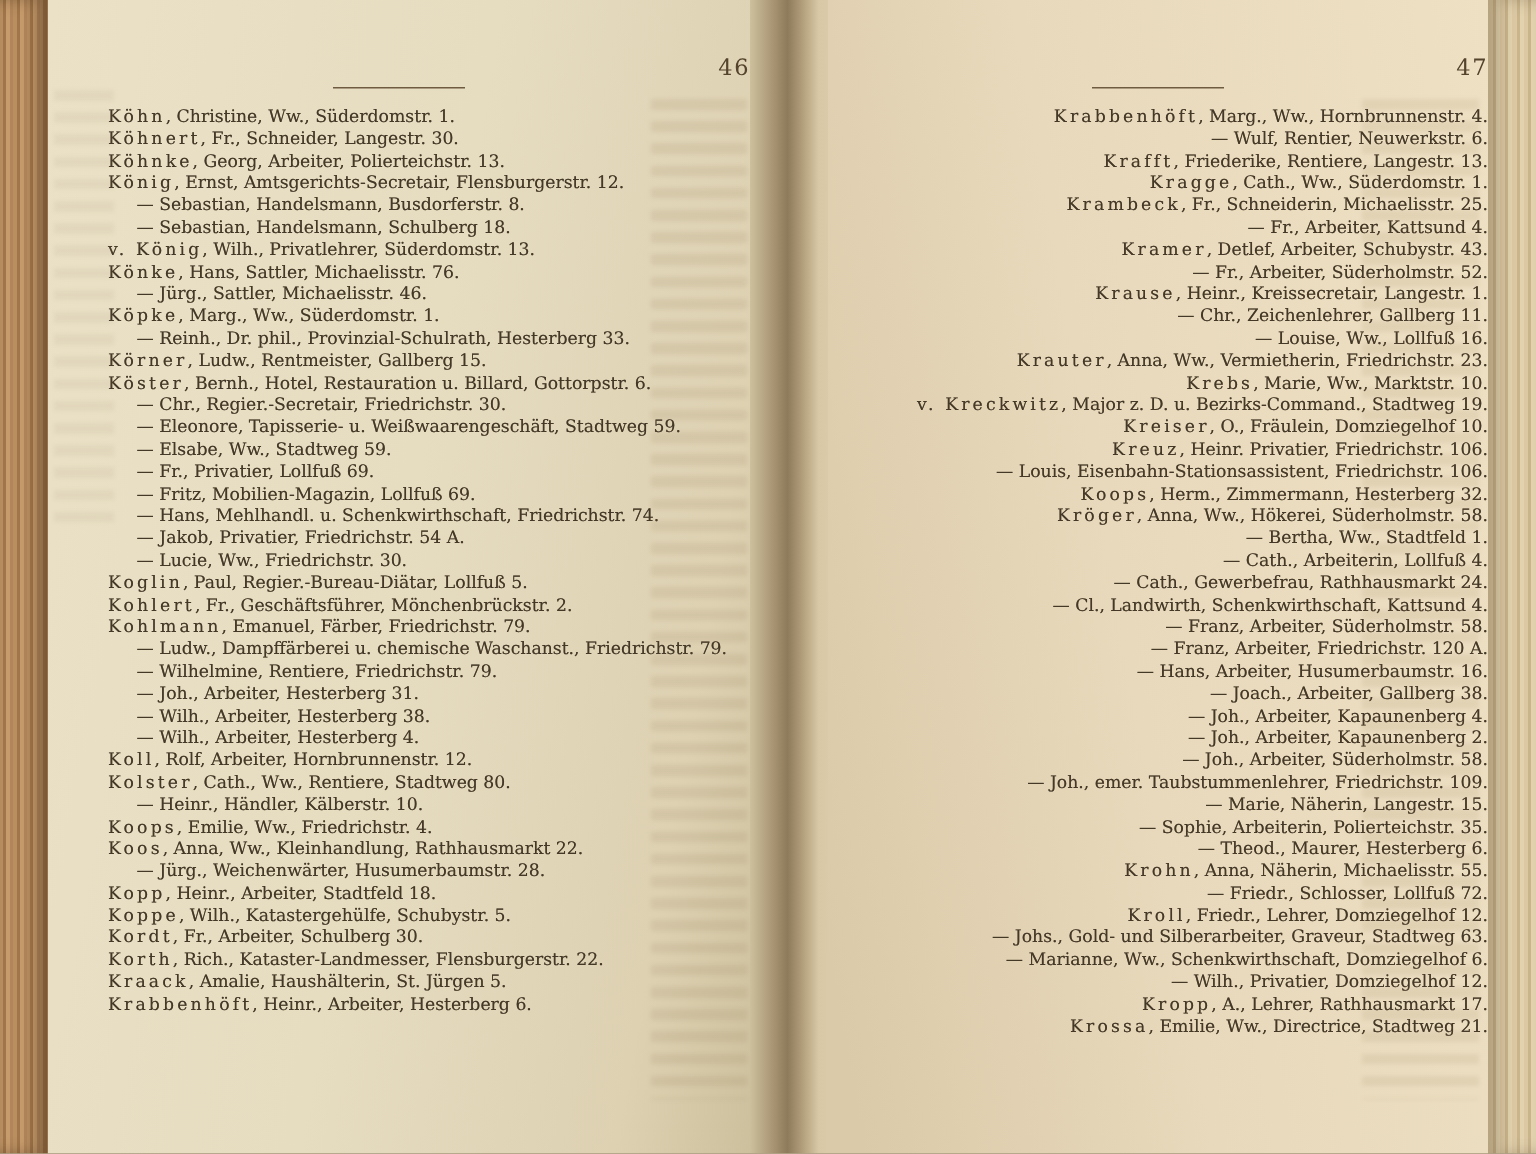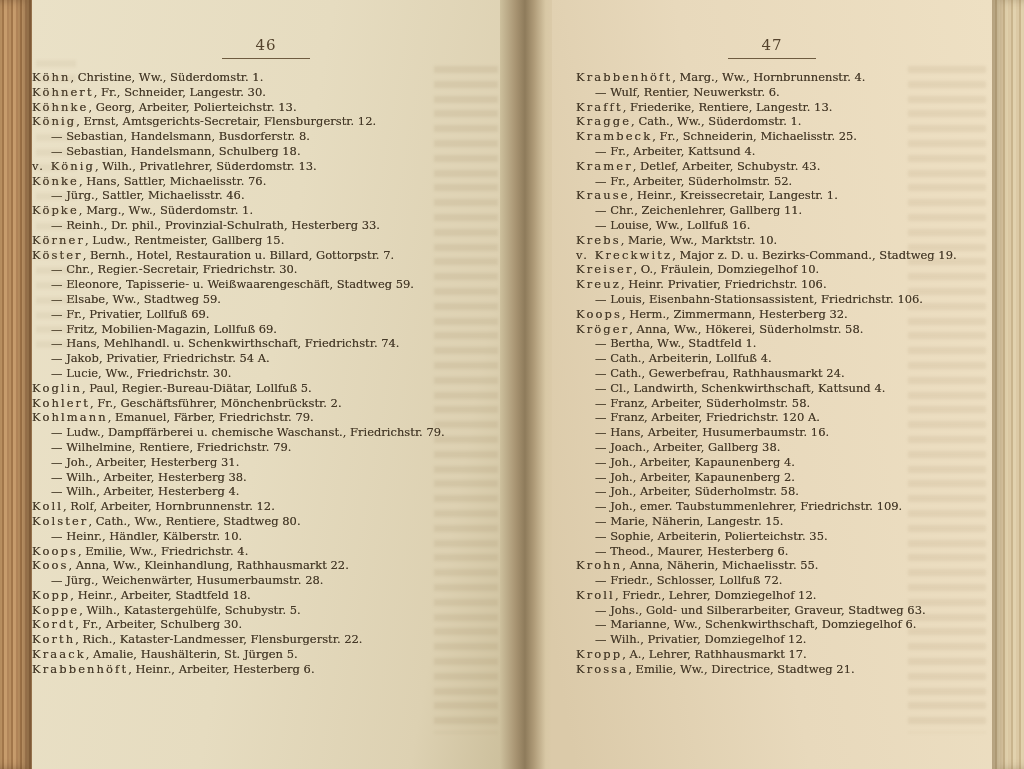--- a/index.html
+++ b/index.html
@@ -37,28 +37,28 @@
   
   .ghost {
     position:absolute; top:66px; bottom:36px; pointer-events:none;
     opacity:.5; filter:blur(1.4px);
     background:
       repeating-linear-gradient(to bottom, rgba(148,123,86,.28) 0 7px, rgba(148,123,86,0) 7px 14.8px);
   }
   .ghost.gl { right:2px; width:64px; }
   .ghost.gr { right:6px; width:78px; opacity:.42; }
   .ghost.gtl { left:4px; width:40px; top:60px; bottom:420px; opacity:.3; }
-  .pagehead { margin-top:36px; text-align:center; color:#54432d; font-size:15px; letter-spacing:1px; }
+  .pagehead { margin-top:36px; text-align:right; color:#54432d; font-size:15px; letter-spacing:1px; }
   .pagerule { width:88px; height:1px; background:#6e5b40; margin:4px auto 0; }
   .entries {
     margin-top:11px; white-space:nowrap;
     color:#43372585; color:#443827; font-size:11.5px; line-height:14.8px;
   }
-  .page-left  .entries { }
-  .page-right .entries { padding-left:24px; }
+  .page-left  .entries { padding-left:40px; }
+  .page-right .entries { padding-left:24px;text-align:right; }
   .entry { height:14.8px; text-shadow:0 0 .4px rgba(68,56,39,.6); }
   .entry .head { letter-spacing:2.1px; }
   .entry.cont { padding-left:19px; }
 </style>
 </head>
 <body>
 
 <div class="book">
 
   <div class="edge-left"></div>
@@ -73,21 +73,21 @@
         <div class="entry"><span class="head">Köhnke</span><span>, Georg, Arbeiter, Polierteichstr. 13.</span></div>
         <div class="entry"><span class="head">König</span><span>, Ernst, Amtsgerichts-Secretair, Flensburgerstr. 12.</span></div>
         <div class="entry cont"><span class="head"></span><span>— Sebastian, Handelsmann, Busdorferstr. 8.</span></div>
         <div class="entry cont"><span class="head"></span><span>— Sebastian, Handelsmann, Schulberg 18.</span></div>
         <div class="entry"><span class="head">v. König</span><span>, Wilh., Privatlehrer, Süderdomstr. 13.</span></div>
         <div class="entry"><span class="head">Könke</span><span>, Hans, Sattler, Michaelisstr. 76.</span></div>
         <div class="entry cont"><span class="head"></span><span>— Jürg., Sattler, Michaelisstr. 46.</span></div>
         <div class="entry"><span class="head">Köpke</span><span>, Marg., Ww., Süderdomstr. 1.</span></div>
         <div class="entry cont"><span class="head"></span><span>— Reinh., Dr. phil., Provinzial-Schulrath, Hesterberg 33.</span></div>
         <div class="entry"><span class="head">Körner</span><span>, Ludw., Rentmeister, Gallberg 15.</span></div>
-        <div class="entry"><span class="head">Köster</span><span>, Bernh., Hotel, Restauration u. Billard, Gottorpstr. 7.</span></div>
+        <div class="entry"><span class="head">Köster</span><span>, Bernh., Hotel, Restauration u. Billard, Gottorpstr. 6.</span></div>
         <div class="entry cont"><span class="head"></span><span>— Chr., Regier.-Secretair, Friedrichstr. 30.</span></div>
         <div class="entry cont"><span class="head"></span><span>— Eleonore, Tapisserie- u. Weißwaarengeschäft, Stadtweg 59.</span></div>
         <div class="entry cont"><span class="head"></span><span>— Elsabe, Ww., Stadtweg 59.</span></div>
         <div class="entry cont"><span class="head"></span><span>— Fr., Privatier, Lollfuß 69.</span></div>
         <div class="entry cont"><span class="head"></span><span>— Fritz, Mobilien-Magazin, Lollfuß 69.</span></div>
         <div class="entry cont"><span class="head"></span><span>— Hans, Mehlhandl. u. Schenkwirthschaft, Friedrichstr. 74.</span></div>
         <div class="entry cont"><span class="head"></span><span>— Jakob, Privatier, Friedrichstr. 54 A.</span></div>
         <div class="entry cont"><span class="head"></span><span>— Lucie, Ww., Friedrichstr. 30.</span></div>
         <div class="entry"><span class="head">Koglin</span><span>, Paul, Regier.-Bureau-Diätar, Lollfuß 5.</span></div>
         <div class="entry"><span class="head">Kohlert</span><span>, Fr., Geschäftsführer, Mönchenbrückstr. 2.</span></div>
@@ -125,20 +125,21 @@
         <div class="entry cont"><span class="head"></span><span>— Wulf, Rentier, Neuwerkstr. 6.</span></div>
         <div class="entry"><span class="head">Krafft</span><span>, Friederike, Rentiere, Langestr. 13.</span></div>
         <div class="entry"><span class="head">Kragge</span><span>, Cath., Ww., Süderdomstr. 1.</span></div>
         <div class="entry"><span class="head">Krambeck</span><span>, Fr., Schneiderin, Michaelisstr. 25.</span></div>
         <div class="entry cont"><span class="head"></span><span>— Fr., Arbeiter, Kattsund 4.</span></div>
         <div class="entry"><span class="head">Kramer</span><span>, Detlef, Arbeiter, Schubystr. 43.</span></div>
         <div class="entry cont"><span class="head"></span><span>— Fr., Arbeiter, Süderholmstr. 52.</span></div>
         <div class="entry"><span class="head">Krause</span><span>, Heinr., Kreissecretair, Langestr. 1.</span></div>
         <div class="entry cont"><span class="head"></span><span>— Chr., Zeichenlehrer, Gallberg 11.</span></div>
         <div class="entry cont"><span class="head"></span><span>— Louise, Ww., Lollfuß 16.</span></div>
+        <div class="entry"><span class="head">Krauter</span><span>, Anna, Ww., Vermietherin, Friedrichstr. 23.</span></div>
         <div class="entry"><span class="head">Krebs</span><span>, Marie, Ww., Marktstr. 10.</span></div>
         <div class="entry"><span class="head">v. Kreckwitz</span><span>, Major z. D. u. Bezirks-Command., Stadtweg 19.</span></div>
         <div class="entry"><span class="head">Kreiser</span><span>, O., Fräulein, Domziegelhof 10.</span></div>
         <div class="entry"><span class="head">Kreuz</span><span>, Heinr. Privatier, Friedrichstr. 106.</span></div>
         <div class="entry cont"><span class="head"></span><span>— Louis, Eisenbahn-Stationsassistent, Friedrichstr. 106.</span></div>
         <div class="entry"><span class="head">Koops</span><span>, Herm., Zimmermann, Hesterberg 32.</span></div>
         <div class="entry"><span class="head">Kröger</span><span>, Anna, Ww., Hökerei, Süderholmstr. 58.</span></div>
         <div class="entry cont"><span class="head"></span><span>— Bertha, Ww., Stadtfeld 1.</span></div>
         <div class="entry cont"><span class="head"></span><span>— Cath., Arbeiterin, Lollfuß 4.</span></div>
         <div class="entry cont"><span class="head"></span><span>— Cath., Gewerbefrau, Rathhausmarkt 24.</span></div>

